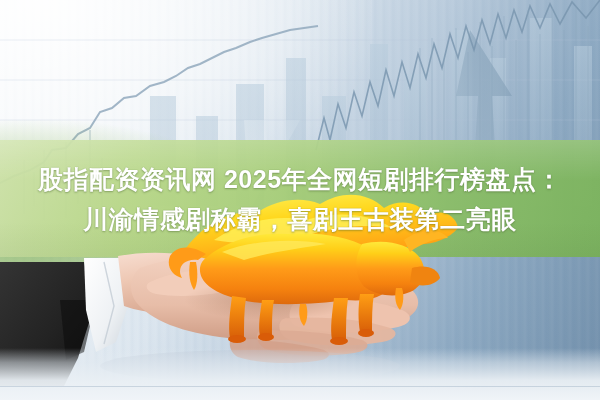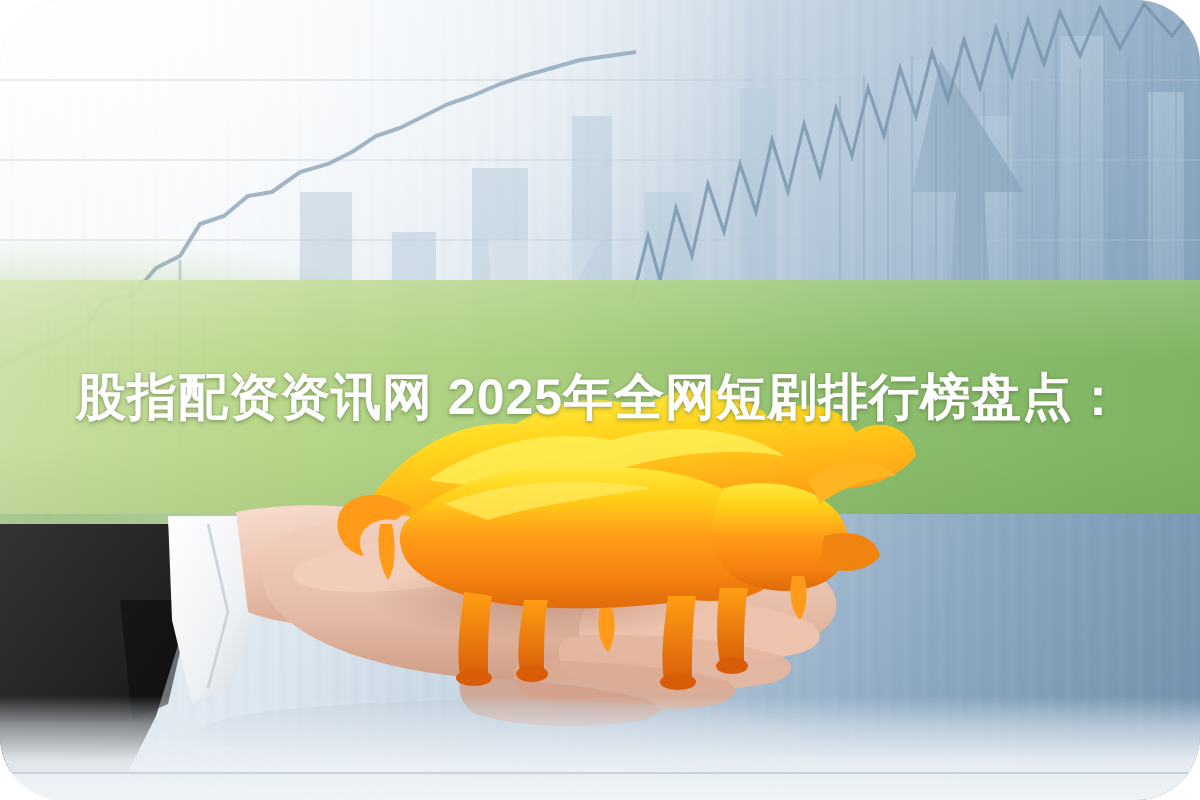--- a/index.html
+++ b/index.html
@@ -8,21 +8,20 @@
     background: #ffffff;
   }
 
   #stage {
     position: relative;
     width: 600px;
     height: 400px;
     overflow: hidden;
     font-family: "Liberation Sans", "DejaVu Sans", sans-serif;
     background: #dfe6ec;
-    border-radius: 32px;
   }
 
   
   .bg-base {
     position: absolute;
     inset: 0;
     background:
       linear-gradient(115deg,
         #f4f7fa 0%,
         #eef3f7 18%,
@@ -391,15 +390,16 @@
     </g>
 
     <ellipse cx="250" cy="366" rx="150" ry="16" fill="#b6c3cf" opacity=".28"></ellipse>
   </svg>
 
   <div class="table-surface"></div>
   <div class="table-line"></div>
 
   <div class="title-wrap">
     <div class="title-line">股指配资资讯网 2025年全网短剧排行榜盘点：</div>
+    <div class="title-line">川渝情感剧称霸，喜剧王古装第二亮眼</div>
   </div>
 
 </div>
 
 </body></html>

